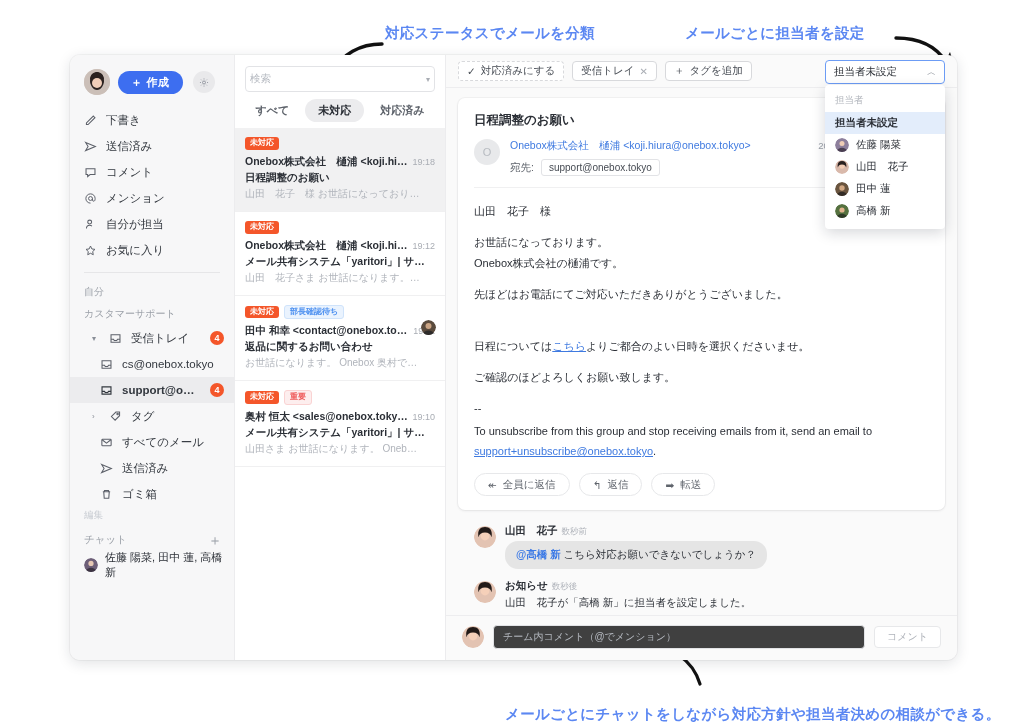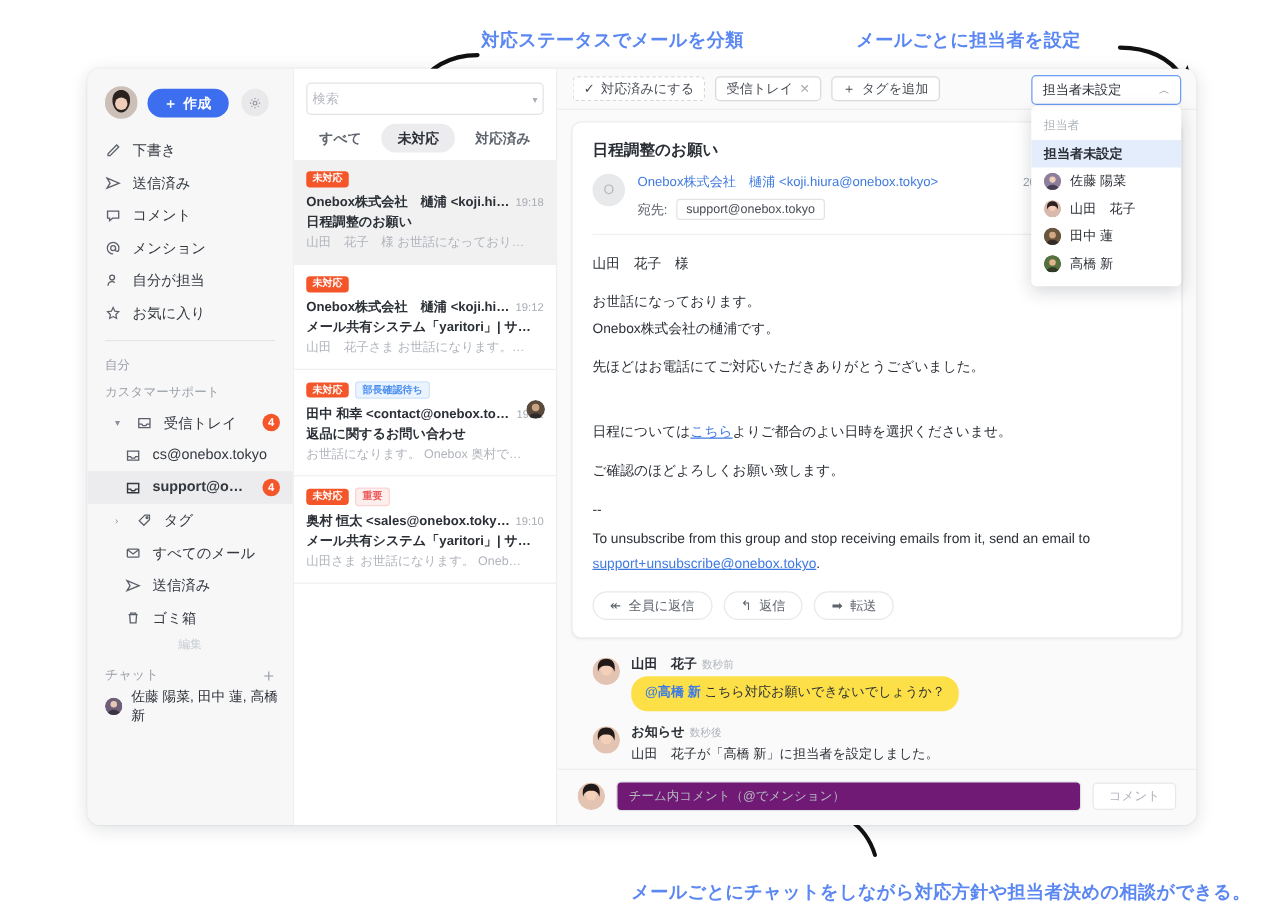--- a/index.html
+++ b/index.html
@@ -47,21 +47,21 @@
   .sb-cap{font-size:10px;color:#9ba0a8;padding:0 14px;height:22px;display:flex;align-items:center;}
   .sb-cap.t1{margin-top:8px;}
   .sb-row.sub{padding-left:30px;}
   .sb-row.sub2{padding-left:22px;}
   .sb-row.active{background:#ececee;font-weight:bold;}
   .chev{font-size:8px;color:#8a8f98;width:8px;flex:none;}
   .badge{
     background:#f4562a;color:#fff;font-size:9px;font-weight:bold;border-radius:50%;
     width:14px;height:14px;display:flex;align-items:center;justify-content:center;margin-left:auto;flex:none;
   }
-  .sb-edit{font-size:9.5px;color:#c9cdd3;padding:2px 14px 0 14px;text-align:center;}
+  .sb-edit{font-size:9.5px;color:#c9cdd3;padding:2px 14px 0 14px;}
   .chat-head{display:flex;align-items:center;padding:0 12px 0 14px;height:24px;margin-top:6px;}
   .chat-head .lbl{font-size:10.5px;color:#9ba0a8;}
   .plus{margin-left:auto;font-size:14px;color:#9ba0a8;cursor:pointer;line-height:1;}
   .chat-member{display:flex;align-items:center;gap:7px;padding:0 10px 0 14px;height:26px;font-size:11px;cursor:pointer;}
   .mini-av{width:14px;height:14px;border-radius:50%;overflow:hidden;flex:none;position:relative;}
   
   .maillist{width:210px;background:#fff;border-left:1px solid #ececee;border-right:1px solid #ececee;display:flex;flex-direction:column;}
   .search-wrap{padding:11px 10px 0 10px;}
   .search-box{
     height:24px;border:1px solid #e2e3e6;border-radius:4px;display:flex;align-items:center;
@@ -130,26 +130,26 @@
     border:1px solid #e7e8ea;background:#fff;border-radius:13px;height:23px;padding:0 13px;
     display:flex;align-items:center;gap:6px;font-size:10.5px;color:#5f646c;cursor:pointer;font-family:inherit;white-space:nowrap;
   }
   
   .comments{padding:14px 16px 0 16px;}
   .cmt{display:flex;gap:9px;margin-bottom:10px;}
   .cmt-av{width:22px;height:22px;border-radius:50%;overflow:hidden;flex:none;position:relative;margin-top:2px;}
   .cmt-main{min-width:0;}
   .cmt-head{font-size:10.5px;font-weight:bold;color:#2b2f36;margin-bottom:3px;}
   .cmt-time{font-size:8.5px;color:#b0b4bb;font-weight:normal;margin-left:4px;}
-  .bubble{background:#fde047;border-radius:13px;padding:5px 11px;font-size:10.5px;color:#2b2f36;display:inline-block;line-height:1.65;}
+  .bubble{background:#e5e5e5;border-radius:13px;padding:5px 11px;font-size:10.5px;color:#2b2f36;display:inline-block;line-height:1.65;}
   .mention{color:#3d7ae6;font-weight:bold;}
   .plain{font-size:10.5px;color:#2b2f36;}
   .composer{display:flex;align-items:center;gap:9px;padding:9px 16px 11px 16px;border-top:1px solid #ededef;}
   .cmp-input{
-    flex:1;height:22px;border:1px solid #e2e3e6;border-radius:4px;background:#701a75;
+    flex:1;height:22px;border:1px solid #e2e3e6;border-radius:4px;background:#404040;
     display:flex;align-items:center;padding:0 9px;font-size:10px;color:#b5b9c0;cursor:text;
   }
   .cmp-btn{border:1px solid #e7e8ea;background:#fff;border-radius:4px;height:22px;padding:0 12px;font-size:10px;color:#b0b4bb;font-family:inherit;cursor:pointer;}
 </style>
 </head>
 <body>
 
 <div class="anno anno-a">対応ステータスでメールを分類</div>
 <div class="anno anno-b">メールごとに担当者を設定</div>
 <div class="anno anno-c">複数のアカウントを一箇所で管理できる</div>

